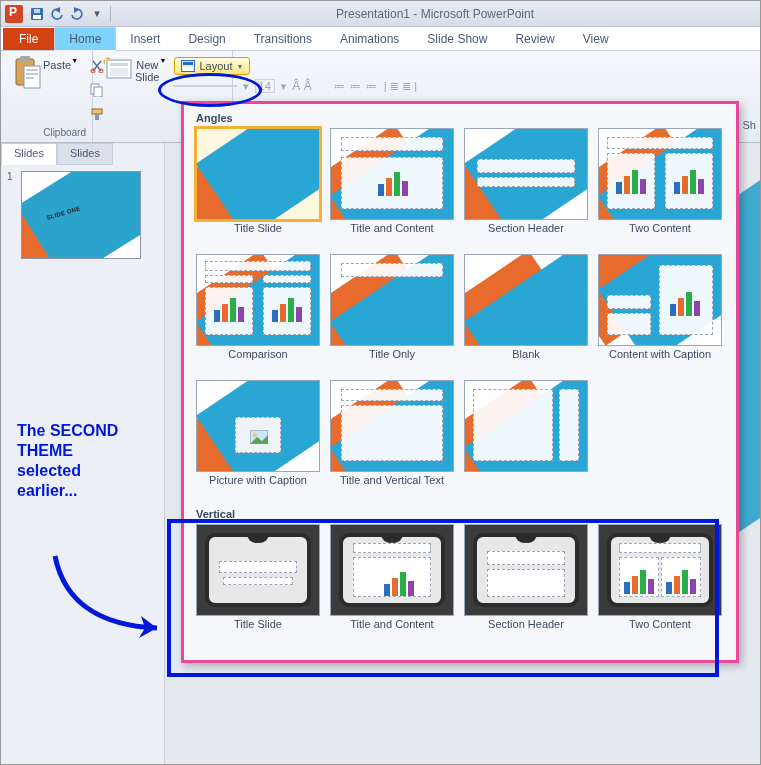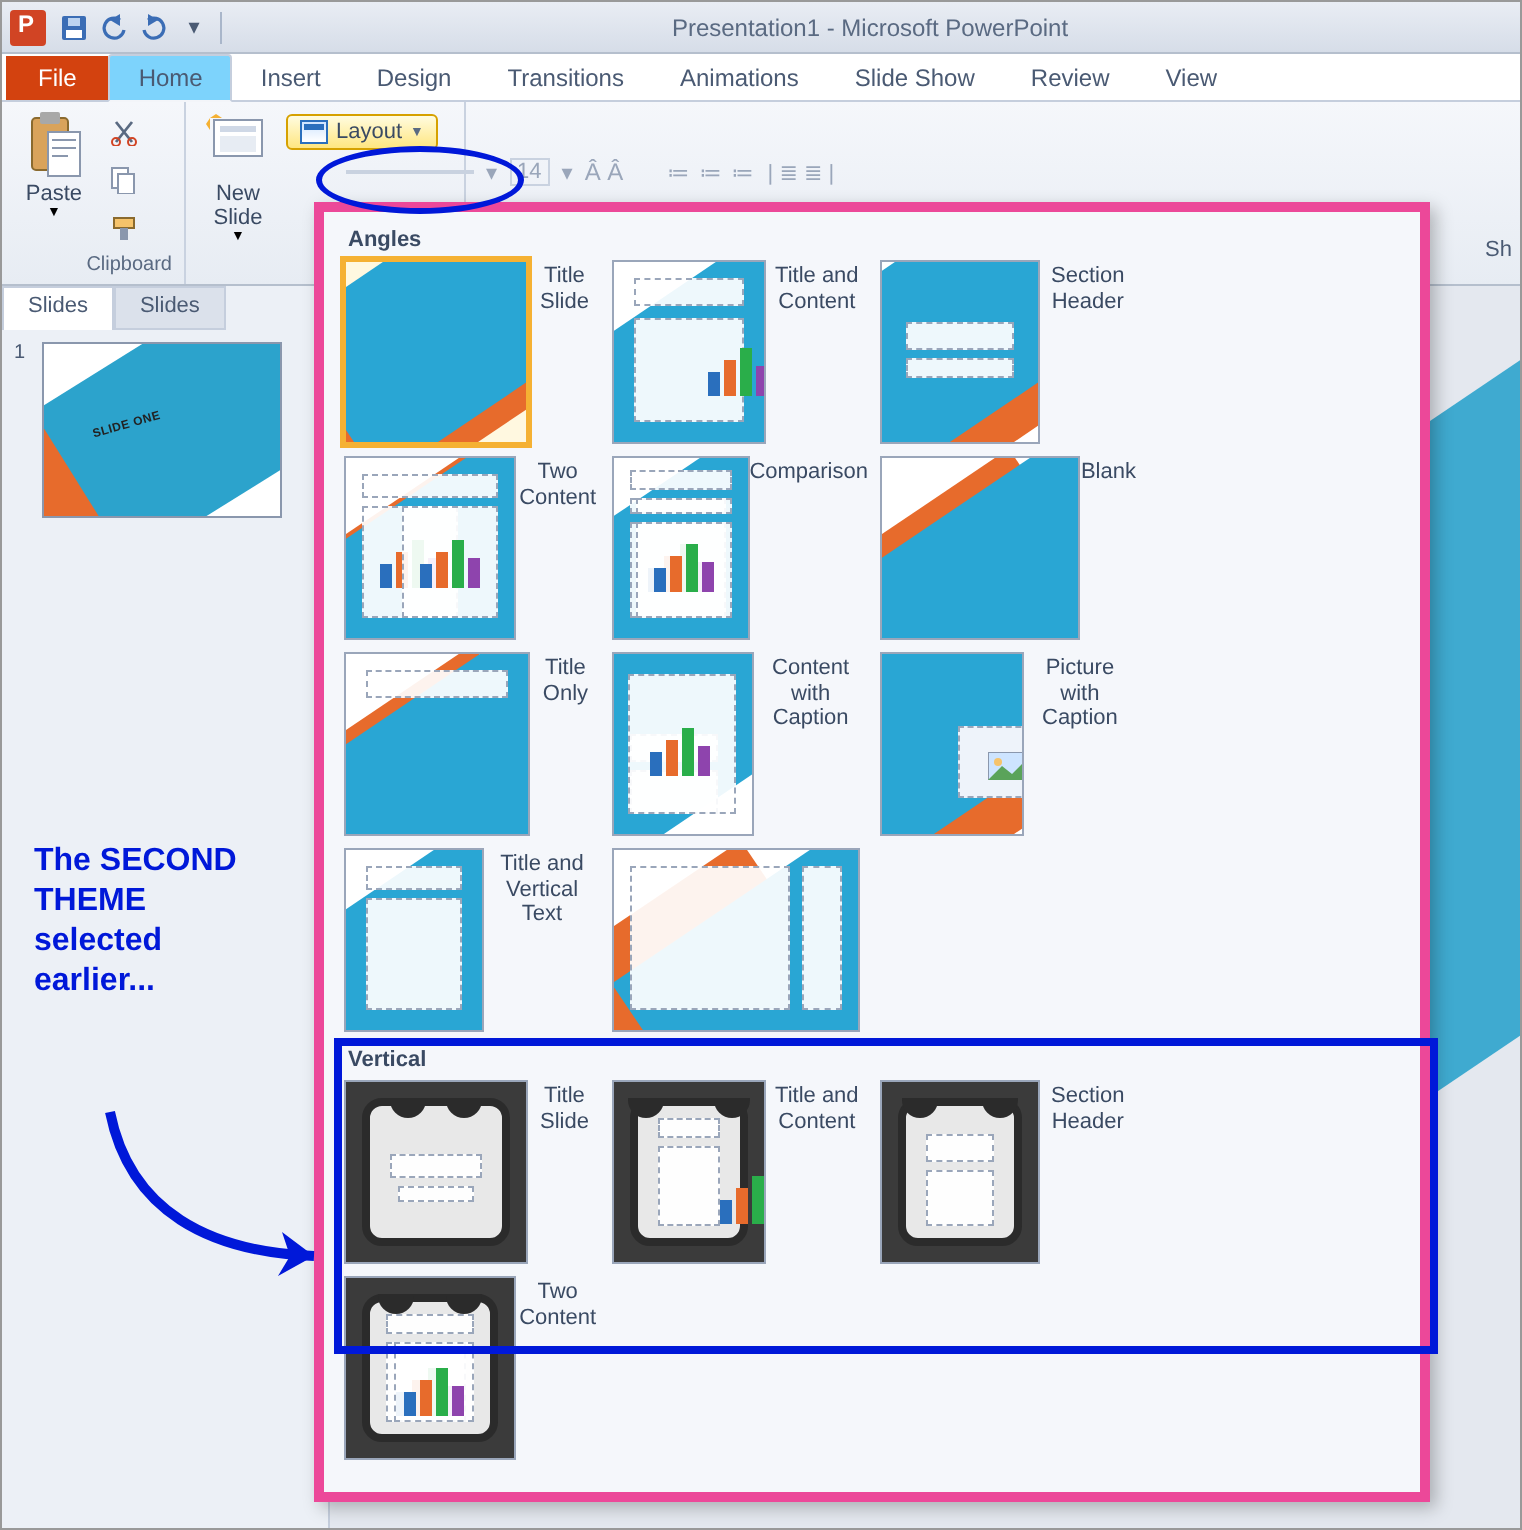--- a/index.html
+++ b/index.html
@@ -18,21 +18,21 @@
 .file-tab { background: #d3420f; color: #fff; padding: 4px 16px; font-size: 12px; cursor: pointer; }
 .tab { padding: 4px 14px; font-size: 12px; color: #4a5a73; cursor: pointer; }
 .tab.active { background: #7dd3fc; border: 1px solid #c5cedd; border-bottom: 1px solid #f3f5f9; margin-bottom: -1px; border-radius: 2px 2px 0 0; }
 
 
 .ribbon { height: 92px; background: linear-gradient(#f5f7fb, #e7ecf3); border-bottom: 1px solid #b5bfcd; display: flex; position: relative; }
 .group { border-right: 1px solid #c9d2e0; padding: 2px 6px; display: flex; flex-direction: column; }
 .group-label { font-size: 10px; color: #5a6a82; text-align: right; margin-top: auto; padding-bottom: 2px; }
 .group-body { display: flex; gap: 4px; flex: 1; align-items: flex-start; padding-top: 2px;}
 
-.big-btn { display: flex; flex-direction: column; align-items: center; padding: 2px 4px; cursor: pointer; }
+.big-btn { display: flex; align-items: flex-start; padding: 2px 4px; cursor: pointer; }
 .big-btn .icn { width: 32px; height: 32px; display:flex; align-items:center; justify-content:center; }
 .big-btn .lbl { font-size: 11px; color: #3a4a63; text-align: center; line-height: 1.1; margin-top: 2px; }
 .small-btns { display:flex; flex-direction:column; gap:2px; }
 .small-btn { width: 22px; height: 22px; display:flex; align-items:center; justify-content:center; cursor:pointer; color:#4a5a73; }
 
 
 .layout-btn { display:inline-flex; align-items:center; gap:4px; background: linear-gradient(#fffce0,#ffe680); border: 1px solid #d6a100; border-radius: 3px; padding: 2px 6px; cursor:pointer; font-size:11px; color:#3a4a63; position: relative; z-index: 5; }
 .layout-icn { width:14px; height:12px; border:1px solid #2a6fbd; background: linear-gradient(#cde4ff,#fff); position:relative; }
 .layout-icn::before { content:""; position:absolute; left:1px; right:1px; top:1px; height:3px; background:#2a6fbd; }
 .layout-drop { font-size:7px; color:#5a6a82; }
@@ -54,25 +54,25 @@
 .thumb-num { font-size:10px; color:#4a5a73; width:10px; }
 .thumb { width:120px; height:88px; border:1px solid #8a97ad; background:#fff; position:relative; overflow:hidden; }
 .thumb::before{ content:""; position:absolute; left:-20px; bottom:-10px; width:120px; height:80px; background:#e76b2c; transform:rotate(-32deg); }
 .thumb::after{ content:""; position:absolute; right:-30px; top:-10px; width:140px; height:90px; background:#2ca3cc; transform:rotate(-32deg); }
 .thumb-txt { position: absolute; z-index: 2; left: 24px; top: 38px; font-size: 6px; color: #222; transform: rotate(-16deg); font-weight: bold; letter-spacing: 0.3px; }
 
 .slide-area { flex:1; background:#e4e8ef; position:relative; overflow:hidden; }
 .slide-area::before { content:""; position:absolute; right:-120px; top:120px; width:400px; height:280px; background:#2ca3cc; transform:rotate(-34deg); opacity:.9; }
 
 
-.gallery { position:absolute; left: 156px; top: 100px; width: 558px; background:#f5f7fb; border:5px solid #ec4899; box-shadow: 3px 3px 8px rgba(0,0,0,.25); padding: 6px 10px 10px; z-index:10; }
+.gallery { position:absolute; left: 180px; top: 100px; width: 558px; background:#f5f7fb; border:3px solid #ec4899; box-shadow: 3px 3px 8px rgba(0,0,0,.25); padding: 6px 10px 10px; z-index:10; }
 .gal-section { margin-bottom: 6px; }
 .gal-title { font-size: 11px; font-weight: bold; color:#3a4a63; padding: 2px 0 4px 2px; }
 .gal-grid { display:flex; flex-wrap:wrap; gap: 6px; }
-.gal-item { width: 128px; display:flex; flex-direction:row; cursor:pointer; }
+.gal-item { width: 128px; display:flex; flex-direction:column; align-items:center; cursor:pointer; }
 .gal-thumb { width: 124px; height: 92px; border:1px solid #9aa6ba; background:#fff; position:relative; overflow:hidden; }
 .gal-item.selected .gal-thumb { outline: 3px solid #f5b133; outline-offset:-1px; background:#fff8e0; }
 .gal-label { font-size: 11px; color:#3a4a63; text-align:center; margin-top:2px; line-height:1.15; height: 26px; }
 
 
 .ang::before { content:""; position:absolute; left:-24px; bottom:-12px; width:120px; height:80px; background:#e76b2c; transform:rotate(-34deg); }
 .ang::after  { content:""; position:absolute; right:-30px; top:-12px; width:140px; height:90px; background:#29a6d4; transform:rotate(-34deg); }
 .ang-bottom::after { top:auto; bottom:-20px; right:-30px; }
 .ang-top::before { top:-16px; bottom:auto; left:-26px; }
 .content-ph { position:absolute; border:1.4px dashed #9aa6ba; background:rgba(255,255,255,.92); z-index:3; }
@@ -281,28 +281,28 @@
           <div class="content-ph" style="left:8px;top:32px;width:48px;bottom:10px">
               <div class="chart-icn" style="left:8px;top:10px"></div>
             </div>
           <div class="content-ph" style="right:8px;top:32px;width:48px;bottom:10px">
               <div class="chart-icn" style="left:8px;top:10px"></div>
             </div>
         </div>
         <div class="gal-label">Comparison</div>
       </div>
       <div class="gal-item">
+        <div class="gal-thumb ang ang-bottom">
+          <div class="content-ph" style="left:10px;top:8px;right:10px;height:14px"></div>
+        </div>
+        <div class="gal-label">Title Only</div>
+      </div>
+      <div class="gal-item">
         <div class="gal-thumb ang ang-bottom"></div>
         <div class="gal-label">Blank</div>
-      </div>
-      <div class="gal-item">
-        <div class="gal-thumb ang ang-bottom">
-          <div class="content-ph" style="left:10px;top:8px;right:10px;height:14px"></div>
-        </div>
-        <div class="gal-label">Title Only</div>
       </div>
       <div class="gal-item">
         <div class="gal-thumb ang ang-top">
           <div class="content-ph" style="left:8px;top:40px;width:44px;height:14px"></div>
           <div class="content-ph" style="left:8px;top:58px;width:44px;height:22px"></div>
           <div class="content-ph" style="right:8px;top:10px;width:54px;bottom:10px">
               <div class="chart-icn" style="left:10px;top:26px"></div>
             </div>
         </div>
         <div class="gal-label">Content with Caption</div>

